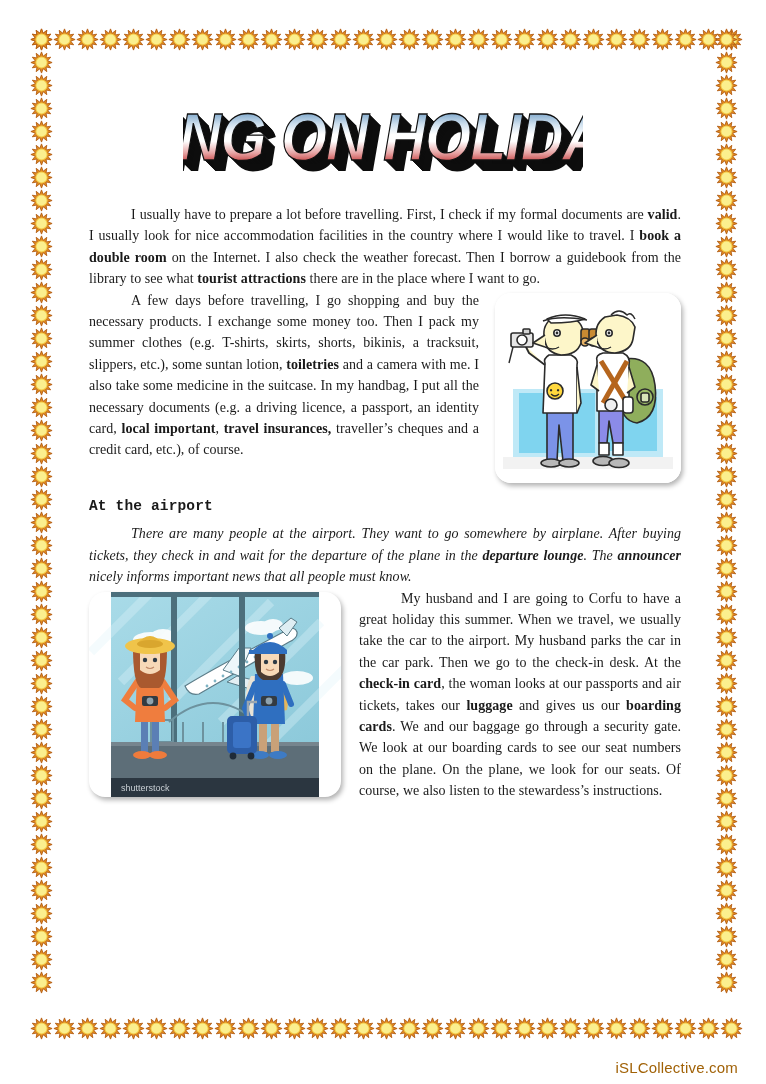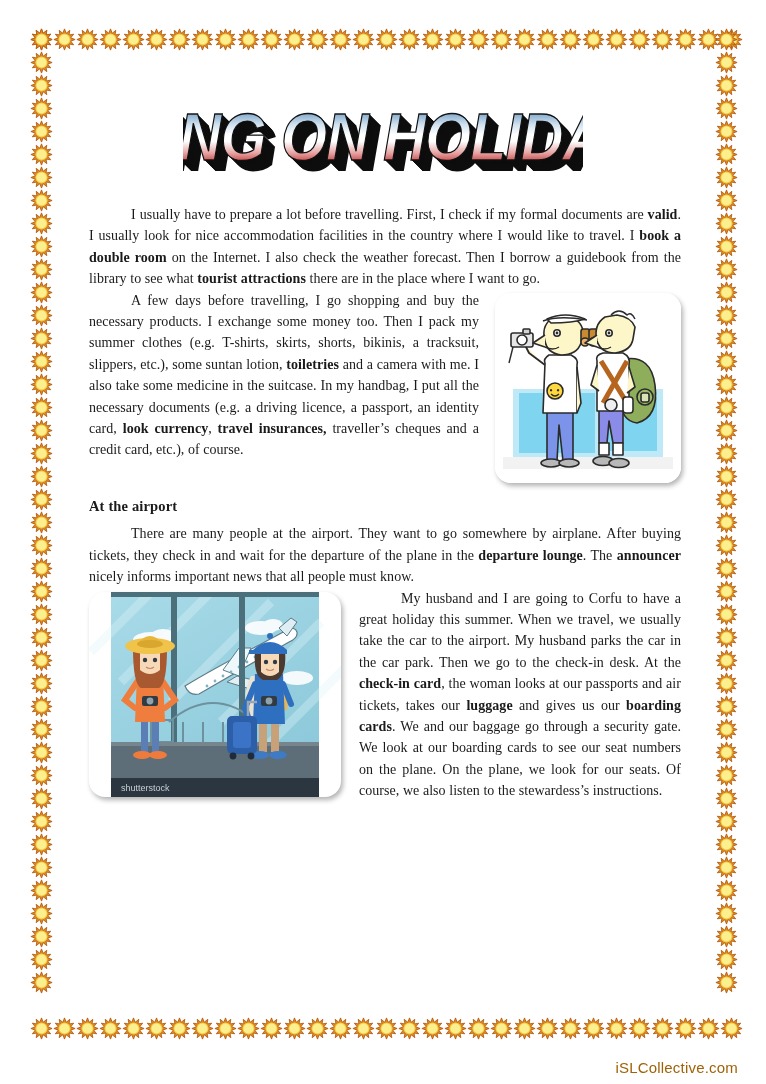--- a/index.html
+++ b/index.html
@@ -94,22 +94,22 @@
     min-height: 196px;
   }
   .pic-tourists {
     float: right;
     width: 186px;
     height: 190px;
     margin: 3px 0 4px 16px;
   }
   .para-2 { text-align: justify; }
 
-  .heading-airport { margin-top: 4px; }
-  .para-3 { margin-bottom: 14px; }
+  .heading-airport { margin-top: 4px; font-family: Liberation Mono, monospace; }
+  .para-3 { margin-bottom: 14px; font-style: italic; }
 
   
   .wrap-left { position: relative; min-height: 200px; }
   .pic-airport {
     float: left;
     width: 252px;
     height: 205px;
     margin: 4px 18px 4px 0;
   }
   .para-4 { text-align: justify; }
@@ -1313,21 +1313,21 @@
     </div>
 
     <p class="body para-2">
       A few days before travelling, I go shopping and
       buy the necessary products. I exchange some money too.
       Then I pack my summer clothes (e.g. T-shirts, skirts,
       shorts, bikinis, a tracksuit, slippers, etc.), some suntan
       lotion, <b>toiletries</b> and a camera with me. I also take some
       medicine in the suitcase. In my handbag, I put all the
       necessary documents (e.g. a driving licence, a passport, an
-      identity card, <b>look currency</b>, <b>travel insurances,</b> traveller’s
+      identity card, <b>local important</b>, <b>travel insurances,</b> traveller’s
       cheques and a credit card, etc.), of course.
     </p>
   </div>
 
   <div class="block">
     <h2 class="heading heading-airport">At the airport</h2>
     <p class="body para-3">
       There are many people at the airport. They want to go somewhere by airplane. After
       buying tickets, they check in and wait for the departure of the plane in the <b>departure lounge</b>.
       The <b>announcer</b> nicely informs important news that all people must know.

